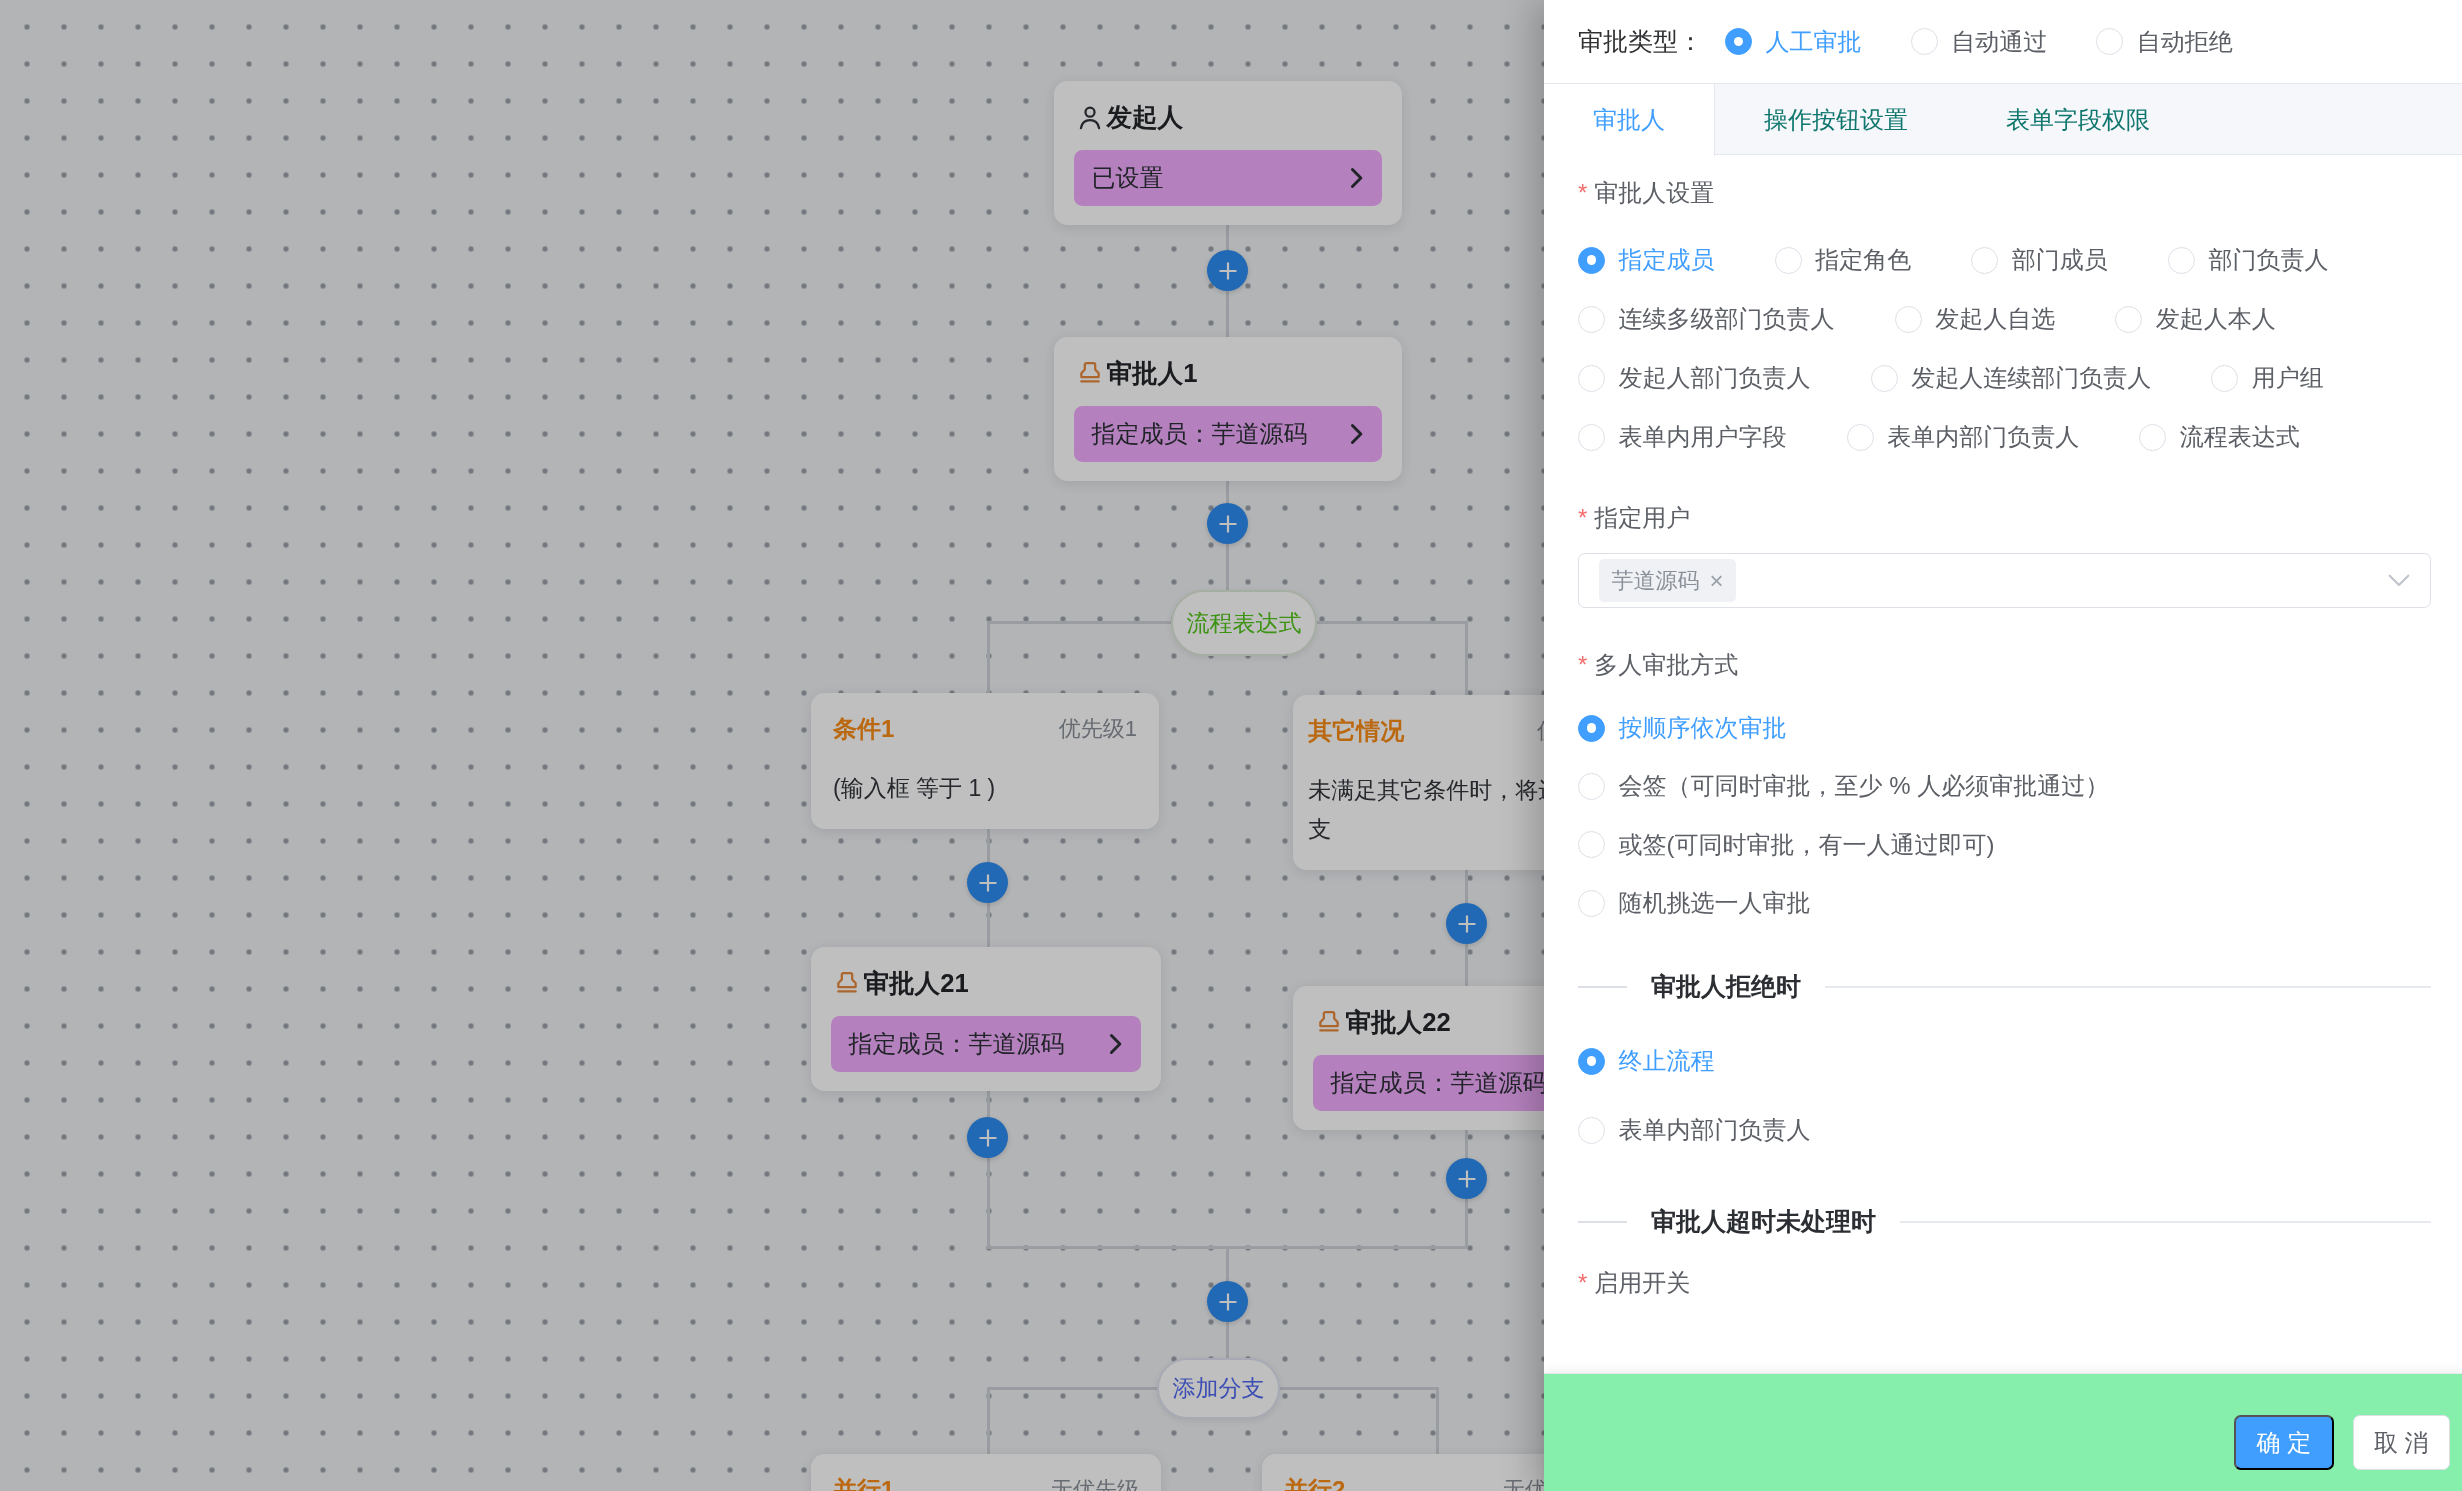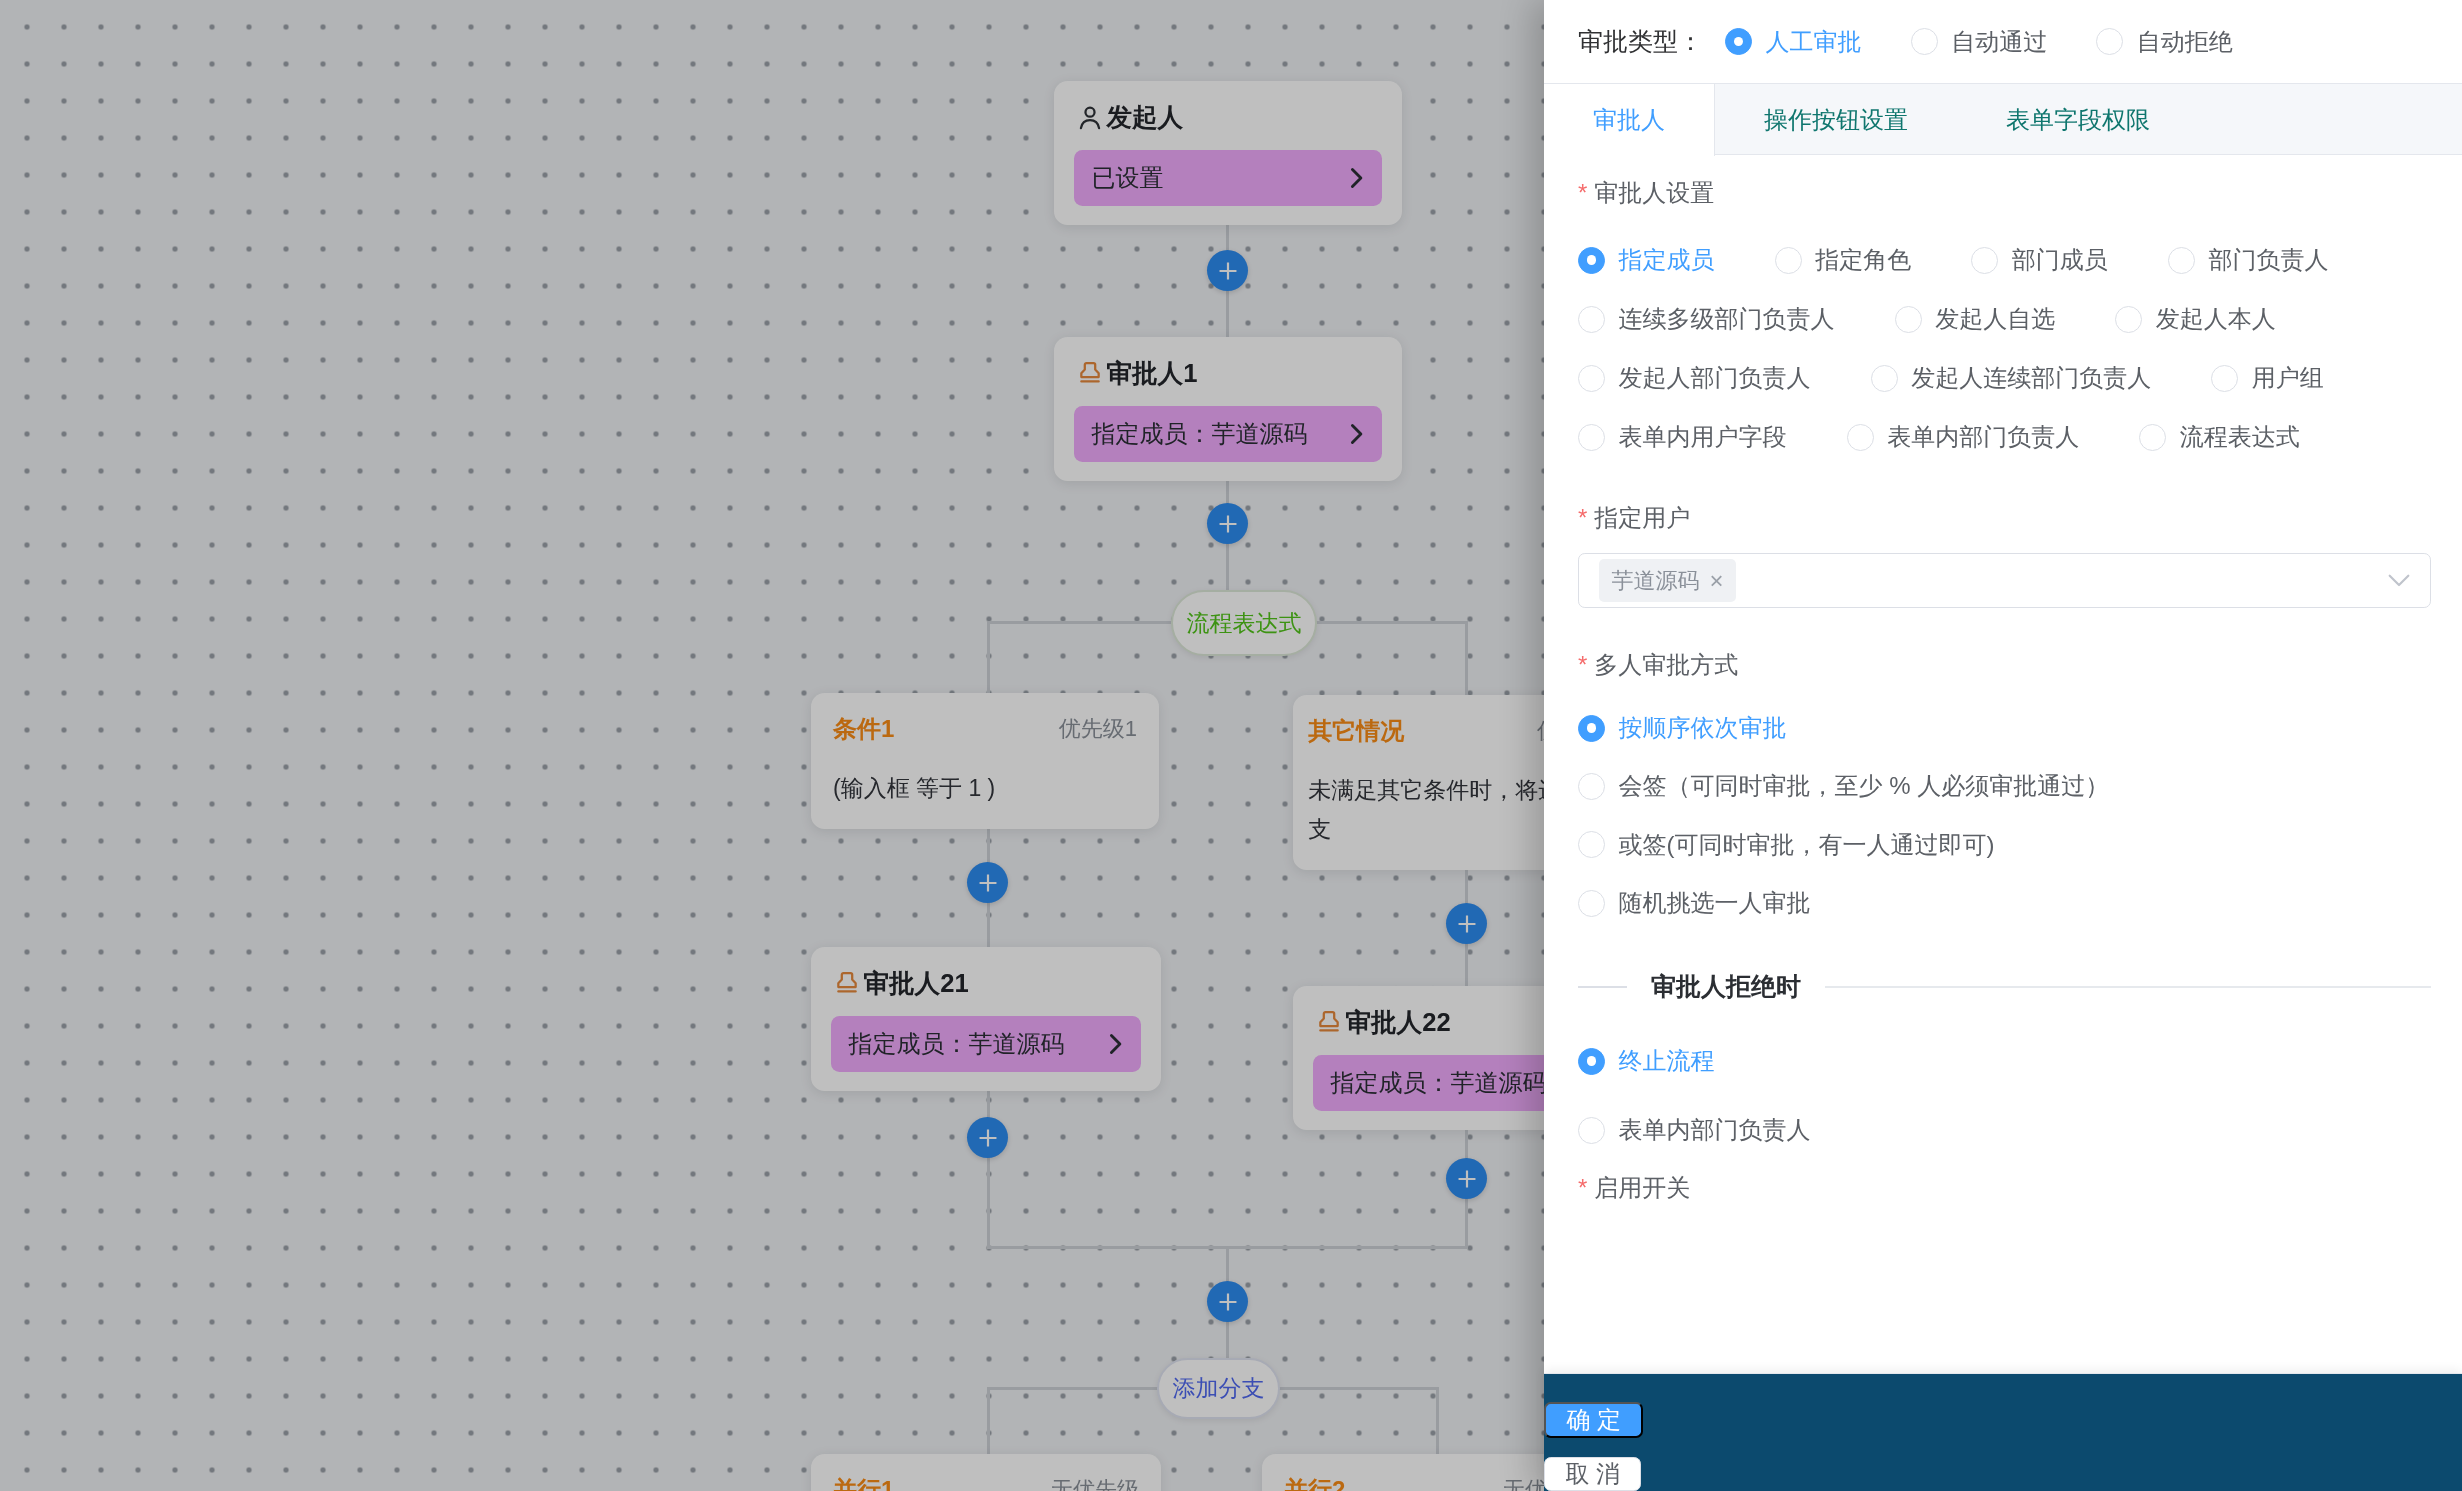--- a/index.html
+++ b/index.html
@@ -104,24 +104,24 @@
   .sec { display: flex; align-items: center; }
   .sec .l1 { width: 49px; height: 1.7px; background: #dcdfe6; }
   .sec .t  { margin: 3px 24px; font-size: 25px; font-weight: 700; color: #2b2e33; white-space: nowrap; }
   .sec .l2 { flex: 1; height: 1.7px; background: #e6e9ed; }
   .sec1 { margin-top: 48px; }
   .sec2 { margin-top: 56px; }
 
   .label-switch { margin-top: 26px; }
 
   .panel-footer {
-    position: absolute; left: 0; right: 0; bottom: 0; height: 118px; background: #0c4a6e;
+    position: absolute; left: 0; right: 0; bottom: 0; height: 118px; background: #86efac;
     border-top: 0.9px solid #e4e7ed; box-shadow: 0 -3.4px 10.2px rgba(0,0,0,.07);
     display: flex; justify-content: flex-end; align-items: flex-start;
-    gap: 19px; padding: 41px 12px 0 0; flex-direction: column;
+    gap: 19px; padding: 41px 12px 0 0;
   }
   .btn { height: 55px; border-radius: 6.8px; font-size: 24px; display: flex; align-items: center; padding: 0 20.4px; cursor: pointer; }
   .btn.primary { background: #409eff; color: #fff; }
   .btn.plain { background: #fff; color: #5c6066; border: 1.7px solid #dcdfe6; }
 </style>
 </head>
 <body>
 
 <div class="stage">
 
@@ -419,20 +419,25 @@
         <label class="ropt sel">
             <span class="radio on"></span>
             <span class="rlab">终止流程</span>
           </label>
         <label class="ropt">
             <span class="radio"></span>
             <span class="rlab">表单内部门负责人</span>
           </label>
       </div>
 
+      <div class="sec sec2">
+        <span class="l1"></span>
+        <span class="t">审批人超时未处理时</span>
+        <span class="l2"></span>
+      </div>
       <div class="flabel req label-switch">启用开关</div>
 
     </div>
 
     <div class="panel-footer">
       <button class="btn primary">确 定</button>
       <button class="btn plain">取 消</button>
     </div>
   </aside>
 </div>

